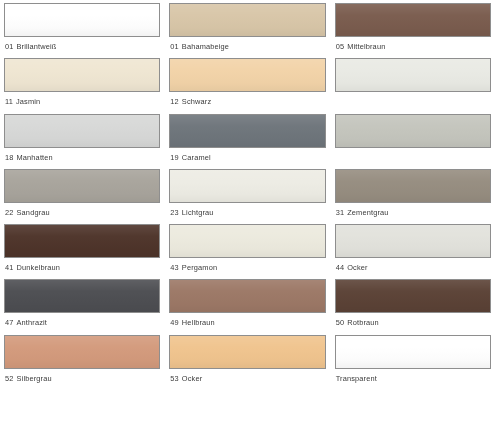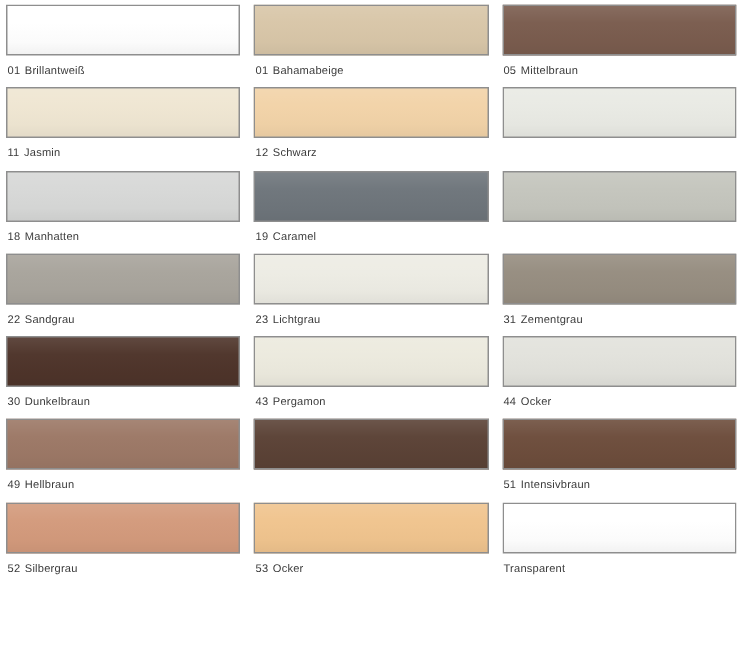--- a/index.html
+++ b/index.html
@@ -116,40 +116,41 @@
     <div class="swatch-cell">
       <div class="swatch-chip" style="background-color: rgb(237, 236, 228);"></div>
       <div class="swatch-label"><span class="swatch-code">23</span><span class="swatch-name">Lichtgrau</span></div>
     </div>
     <div class="swatch-cell">
       <div class="swatch-chip" style="background-color: rgb(150, 141, 128);"></div>
       <div class="swatch-label"><span class="swatch-code">31</span><span class="swatch-name">Zementgrau</span></div>
     </div>
     <div class="swatch-cell">
       <div class="swatch-chip" style="background-color: rgb(78, 52, 42);"></div>
-      <div class="swatch-label"><span class="swatch-code">30</span><span class="swatch-name">Dunkelbraun</span></div>
+      <div class="swatch-label"><span class="swatch-code">41</span><span class="swatch-name">Dunkelbraun</span></div>
     </div>
     <div class="swatch-cell">
       <div class="swatch-chip" style="background-color: rgb(236, 234, 222);"></div>
       <div class="swatch-label"><span class="swatch-code">43</span><span class="swatch-name">Pergamon</span></div>
     </div>
     <div class="swatch-cell">
       <div class="swatch-chip" style="background-color: rgb(226, 226, 220);"></div>
       <div class="swatch-label"><span class="swatch-code">44</span><span class="swatch-name">Ocker</span></div>
     </div>
     <div class="swatch-cell">
+      <div class="swatch-chip" style="background-color: rgb(77, 78, 82);"></div>
+      <div class="swatch-label"><span class="swatch-code">47</span><span class="swatch-name">Anthrazit</span></div>
+    </div>
+    <div class="swatch-cell">
       <div class="swatch-chip" style="background-color: rgb(156, 120, 102);"></div>
       <div class="swatch-label"><span class="swatch-code">49</span><span class="swatch-name">Hellbraun</span></div>
     </div>
     <div class="swatch-cell">
       <div class="swatch-chip" style="background-color: rgb(91, 66, 54);"></div>
-    </div>
-    <div class="swatch-cell">
-      <div class="swatch-chip" style="background-color: rgb(109, 77, 60);"></div>
-      <div class="swatch-label"><span class="swatch-code">51</span><span class="swatch-name">Intensivbraun</span></div>
+      <div class="swatch-label"><span class="swatch-code">50</span><span class="swatch-name">Rotbraun</span></div>
     </div>
     <div class="swatch-cell">
       <div class="swatch-chip" style="background-color: rgb(211, 154, 124);"></div>
       <div class="swatch-label"><span class="swatch-code">52</span><span class="swatch-name">Silbergrau</span></div>
     </div>
     <div class="swatch-cell">
       <div class="swatch-chip" style="background-color: rgb(240, 196, 142);"></div>
       <div class="swatch-label"><span class="swatch-code">53</span><span class="swatch-name">Ocker</span></div>
     </div>
     <div class="swatch-cell">

